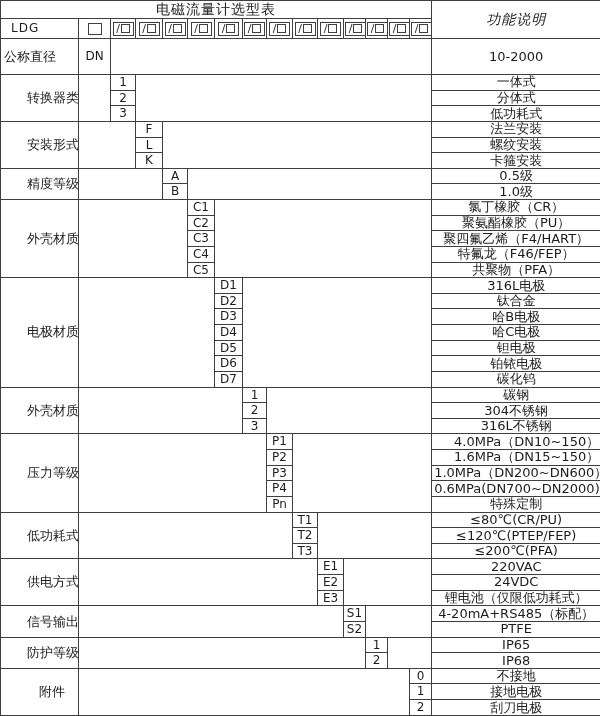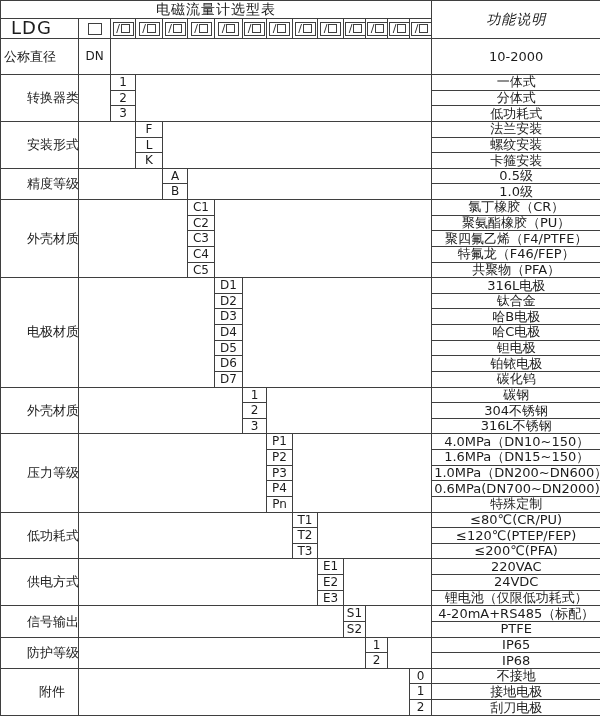--- a/index.html
+++ b/index.html
@@ -11,24 +11,24 @@
   body{width:600px;font-family:"DejaVu Sans","Liberation Sans",sans-serif;color:var(--text);}
   table{border-collapse:collapse;table-layout:fixed;width:600px;height:716px;background:var(--bg);}
   td{border:1px solid var(--border);padding:0 1px;text-align:center;vertical-align:middle;
      line-height:1.05;overflow:hidden;white-space:nowrap;}
   tr.gstart td{border-top:1.6px solid var(--border);}
   .r-title{height:18px;margin-left:38px;} .r-ldg{height:20px;} .r-dn{height:36px;}
   .title-cell{font-size:14px;letter-spacing:1px;}
   .fn-head{font-size:14px;letter-spacing:1px;font-style:italic;}
   .label-cell{font-size:13px;padding-left:26px;}
   .label-cell.left{text-align:left;padding-left:3px;}
-  .label-cell.ldg{padding-left:10px;font-size:18px;letter-spacing:1px;margin-top:48px;}
+  .label-cell.ldg{padding-left:10px;font-size:12px;letter-spacing:1px;margin-top:48px;}
   .code-cell{font-size:12px;}
   .desc-cell{font-size:13px;}
-  .desc-cell.left{text-align:center;padding-left:2px;margin-top:28px;}
+  .desc-cell.left{text-align:right;padding-left:2px;margin-top:28px;}
   .spacer-cell{}
   
   .sqbox{display:inline-block;width:12px;height:10px;border:1.5px solid var(--border);vertical-align:middle;}
   
   .slashbox{display:inline-flex;align-items:center;justify-content:center;
             width:19px;height:12px;border:1.5px solid var(--border);vertical-align:middle;}
   .slashbox .sl{font-size:11px;line-height:1;transform:translateY(-0.5px);}
   .slashbox .sq{display:inline-block;width:7px;height:7px;border:1.2px solid var(--border);margin-left:1px;}
 </style>
 </head>
@@ -167,21 +167,21 @@
         <td class="code-cell">C1</td>
         <td class="spacer-cell" colspan="9" rowspan="5"></td>
         <td class="desc-cell">氯丁橡胶（CR）</td>
       </tr>
       <tr>
         <td class="code-cell">C2</td>
         <td class="desc-cell">聚氨酯橡胶（PU）</td>
       </tr>
       <tr>
         <td class="code-cell">C3</td>
-        <td class="desc-cell">聚四氟乙烯（F4/PTFE）</td>
+        <td class="desc-cell">聚四氟乙烯（F4/HART）</td>
       </tr>
       <tr>
         <td class="code-cell">C4</td>
         <td class="desc-cell">特氟龙（F46/FEP）</td>
       </tr>
       <tr>
         <td class="code-cell">C5</td>
         <td class="desc-cell">共聚物（PFA）</td>
       </tr>
       <tr class="gstart">

